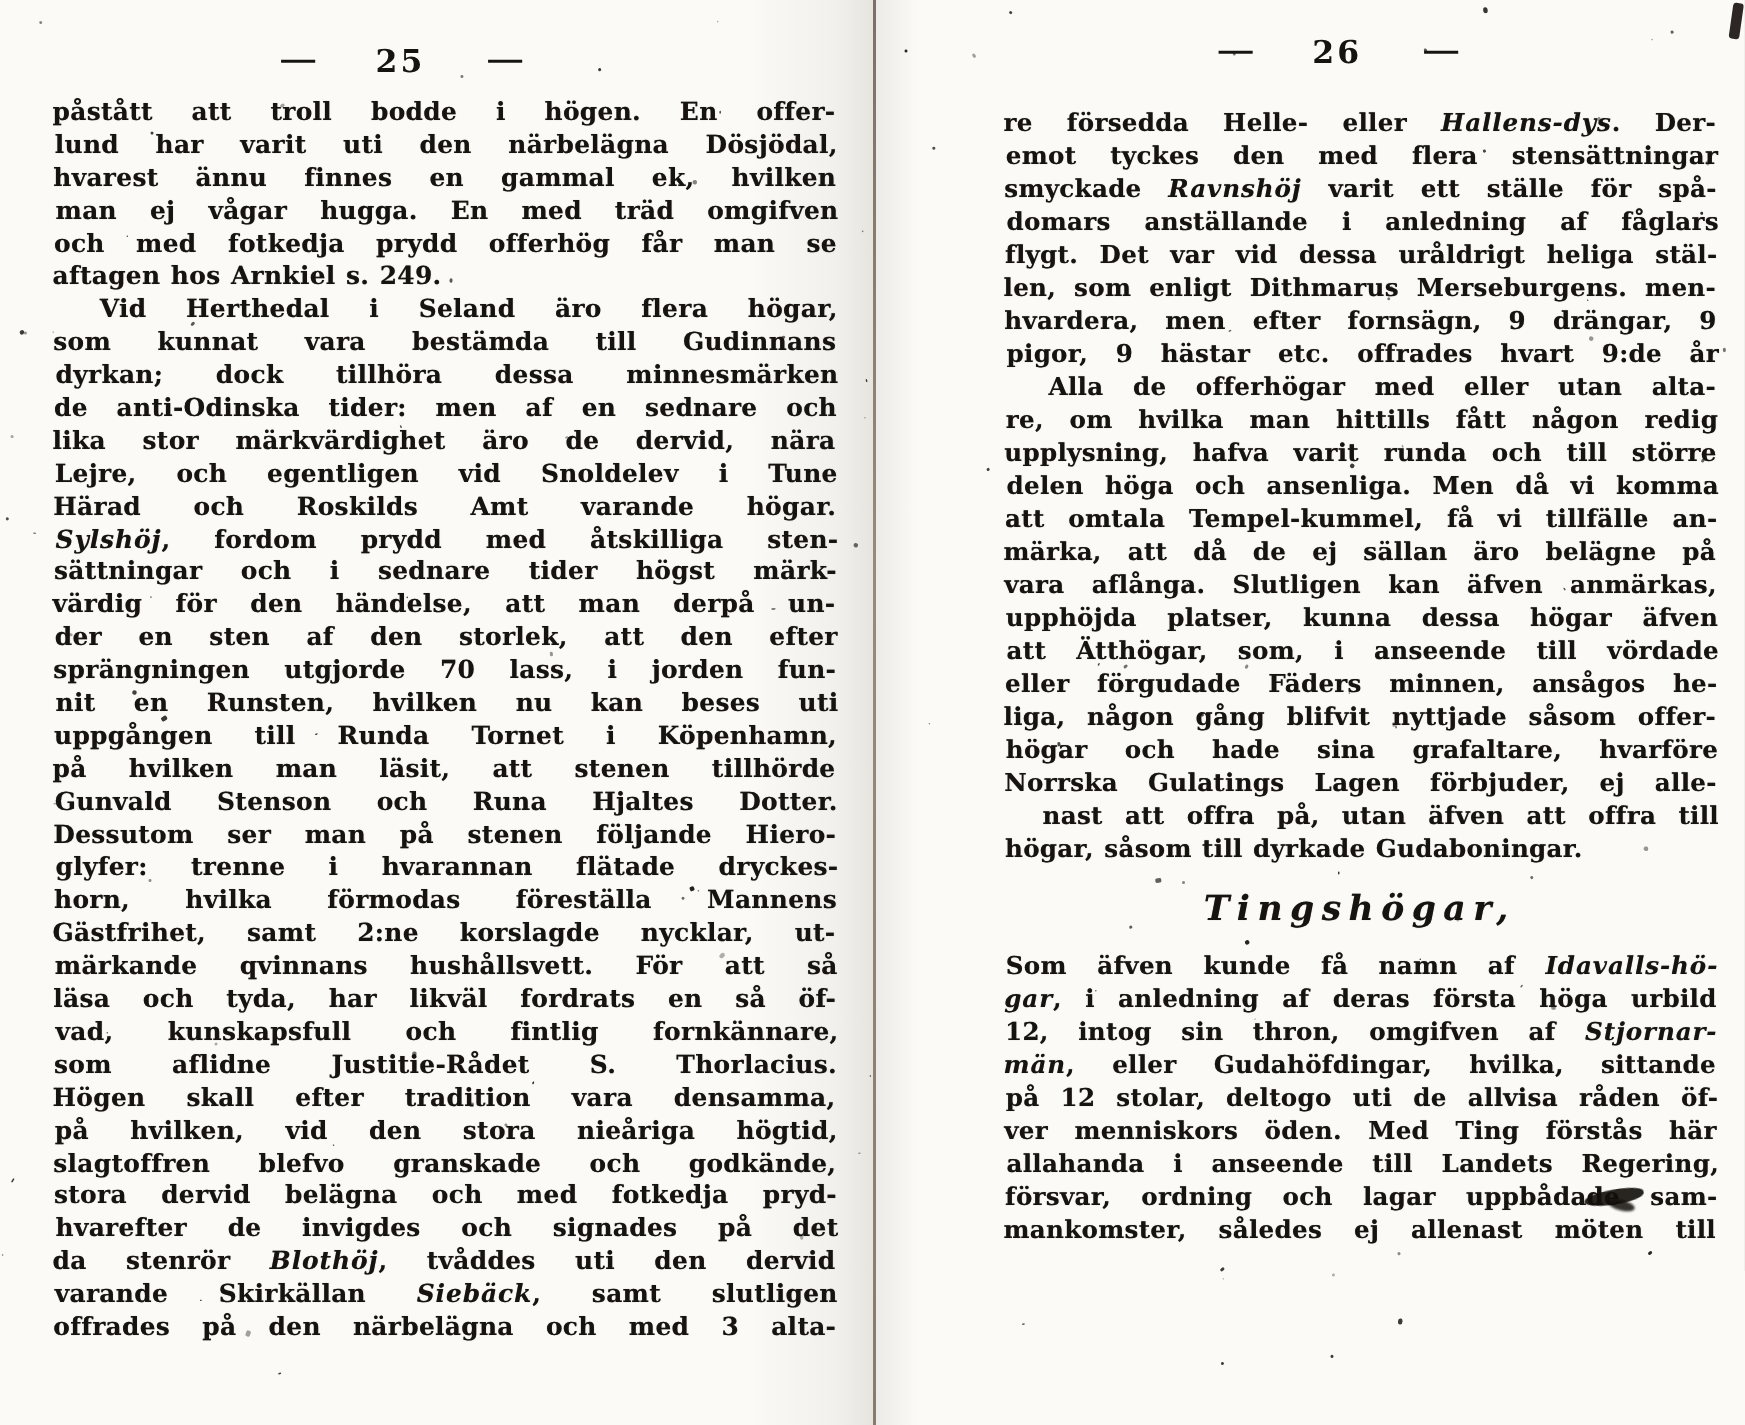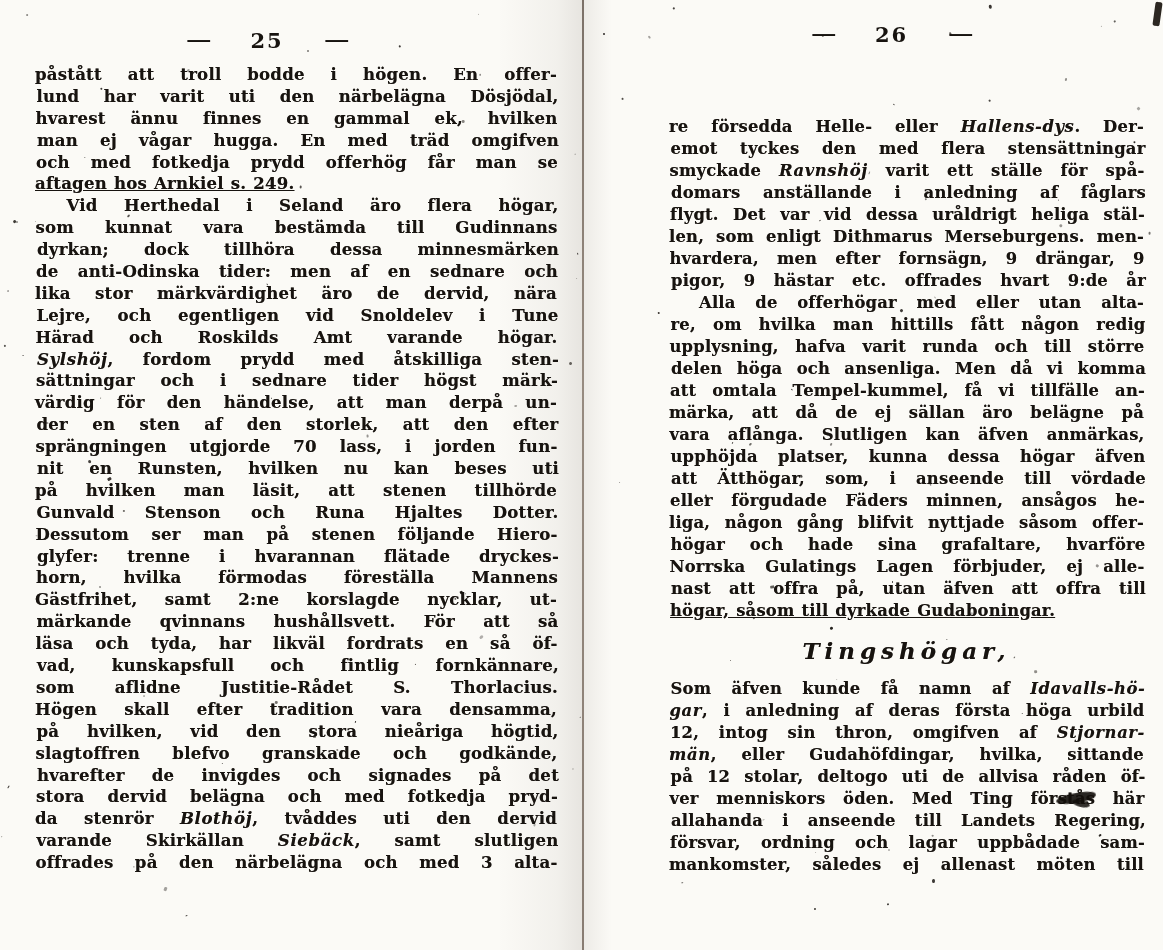--- a/index.html
+++ b/index.html
@@ -34,21 +34,21 @@
   .line{
     text-align:justify;text-align-last:justify;
     font-weight:700;
     word-spacing:0.06em;letter-spacing:0.2px;
     text-shadow:0 0 0.5px rgba(23,19,15,0.55);
     white-space:normal;
   }
   .page-left  .line{height:21.9px;line-height:21.9px;font-size:16.6px;}
   .page-right .line{height:22px;line-height:22px;font-size:16.4px;}
   .line.indent{padding-left:30px;}
-  .line.end{text-align:left;text-align-last:left;text-decoration:underline;}
+  .line.end{text-align:left;text-align-last:left;}
   .line i{font-style:italic;letter-spacing:0.6px;}
   .page-right .line.heading{
     height:34px;line-height:34px;margin-top:12px;margin-bottom:10px;
     font-size:23px;font-style:italic;letter-spacing:5px;
     text-align:center;text-align-last:center;font-weight:700;
   }
 
   
   #noise span{position:absolute;background:#17130f;pointer-events:none;}
   .ink-blot{position:absolute;left:1056px;top:793px;width:40px;height:10px;background:#120e0a;
@@ -86,70 +86,71 @@
         <div class="line" style="transform: translateX(0px);"><span>de anti-Odinska tider: men af en sednare och</span></div>
         <div class="line" style="transform: translateX(-1px);"><span>lika stor märkvärdighet äro de dervid, nära</span></div>
         <div class="line" style="transform: translateX(0.5px);"><span>Lejre, och egentligen vid Snoldelev i Tune</span></div>
         <div class="line" style="transform: translateX(-0.5px);"><span>Härad och Roskilds Amt varande högar.</span></div>
         <div class="line" style="transform: translateX(1px);"><i>Sylshöj</i><span>, fordom prydd med åtskilliga sten-</span></div>
         <div class="line" style="transform: translateX(0px);"><span>sättningar och i sednare tider högst märk-</span></div>
         <div class="line" style="transform: translateX(-1px);"><span>värdig för den händelse, att man derpå un-</span></div>
         <div class="line" style="transform: translateX(0.5px);"><span>der en sten af den storlek, att den efter</span></div>
         <div class="line" style="transform: translateX(-0.5px);"><span>sprängningen utgjorde 70 lass, i jorden fun-</span></div>
         <div class="line" style="transform: translateX(1px);"><span>nit en Runsten, hvilken nu kan beses uti</span></div>
+        <div class="line" style="transform: translateX(0px);"><span>uppgången till Runda Tornet i Köpenhamn,</span></div>
         <div class="line" style="transform: translateX(-1px);"><span>på hvilken man läsit, att stenen tillhörde</span></div>
         <div class="line" style="transform: translateX(0.5px);"><span>Gunvald Stenson och Runa Hjaltes Dotter.</span></div>
         <div class="line" style="transform: translateX(-0.5px);"><span>Dessutom ser man på stenen följande Hiero-</span></div>
         <div class="line" style="transform: translateX(1px);"><span>glyfer: trenne i hvarannan flätade dryckes-</span></div>
         <div class="line" style="transform: translateX(0px);"><span>horn, hvilka förmodas föreställa Mannens</span></div>
         <div class="line" style="transform: translateX(-1px);"><span>Gästfrihet, samt 2:ne korslagde nycklar, ut-</span></div>
         <div class="line" style="transform: translateX(0.5px);"><span>märkande qvinnans hushållsvett. För att så</span></div>
         <div class="line" style="transform: translateX(-0.5px);"><span>läsa och tyda, har likväl fordrats en så öf-</span></div>
         <div class="line" style="transform: translateX(1px);"><span>vad, kunskapsfull och fintlig fornkännare,</span></div>
         <div class="line" style="transform: translateX(0px);"><span>som aflidne Justitie-Rådet S. Thorlacius.</span></div>
         <div class="line" style="transform: translateX(-1px);"><span>Högen skall efter tradition vara densamma,</span></div>
         <div class="line" style="transform: translateX(0.5px);"><span>på hvilken, vid den stora nieåriga högtid,</span></div>
         <div class="line" style="transform: translateX(-0.5px);"><span>slagtoffren blefvo granskade och godkände,</span></div>
+        <div class="line" style="transform: translateX(0px);"><span>stora dervid belägna och med fotkedja pryd-</span></div>
         <div class="line" style="transform: translateX(1px);"><span>hvarefter de invigdes och signades på det</span></div>
-        <div class="line" style="transform: translateX(0px);"><span>stora dervid belägna och med fotkedja pryd-</span></div>
         <div class="line" style="transform: translateX(-1px);"><span>da stenrör </span><i>Blothöj</i><span>, tvåddes uti den dervid</span></div>
         <div class="line" style="transform: translateX(0.5px);"><span>varande Skirkällan </span><i>Siebäck</i><span>, samt slutligen</span></div>
         <div class="line" style="transform: translateX(-0.5px);"><span>offrades på den närbelägna och med 3 alta-</span></div>
       </div>
   </section>
 
   <section class="page page-right">
     <div class="pagehead">
       <span class="dash">—</span>
       <span class="pagenum">26</span>
       <span class="dash">—</span>
     </div>
     <div class="textblock">
-        <div class="line" style="transform: translateX(-1px); margin-top: 45px;"><span>re försedda Helle- eller </span><i>Hallens-dys</i><span>. Der-</span></div>
+        <div class="line" style="transform: translateX(-1px);"><span>re försedda Helle- eller </span><i>Hallens-dys</i><span>. Der-</span></div>
         <div class="line" style="transform: translateX(0.5px);"><span>emot tyckes den med flera stensättningar</span></div>
         <div class="line" style="transform: translateX(-0.5px);"><span>smyckade </span><i>Ravnshöj</i><span> varit ett ställe för spå-</span></div>
         <div class="line" style="transform: translateX(1px);"><span>domars anställande i anledning af fåglars</span></div>
         <div class="line" style="transform: translateX(0px);"><span>flygt. Det var vid dessa uråldrigt heliga stäl-</span></div>
         <div class="line" style="transform: translateX(-1px);"><span>len, som enligt Dithmarus Merseburgens. men-</span></div>
         <div class="line" style="transform: translateX(-0.5px);"><span>hvardera, men efter fornsägn, 9 drängar, 9</span></div>
         <div class="line" style="transform: translateX(1px);"><span>pigor, 9 hästar etc. offrades hvart 9:de år</span></div>
         <div class="line indent" style="transform: translateX(-1px);"><span>Alla de offerhögar med eller utan alta-</span></div>
         <div class="line" style="transform: translateX(0.5px);"><span>re, om hvilka man hittills fått någon redig</span></div>
         <div class="line" style="transform: translateX(-0.5px);"><span>upplysning, hafva varit runda och till större</span></div>
         <div class="line" style="transform: translateX(1px);"><span>delen höga och ansenliga. Men då vi komma</span></div>
         <div class="line" style="transform: translateX(0px);"><span>att omtala Tempel-kummel, få vi tillfälle an-</span></div>
         <div class="line" style="transform: translateX(-1px);"><span>märka, att då de ej sällan äro belägne på</span></div>
         <div class="line" style="transform: translateX(-0.5px);"><span>vara aflånga. Slutligen kan äfven anmärkas,</span></div>
         <div class="line" style="transform: translateX(0.5px);"><span>upphöjda platser, kunna dessa högar äfven</span></div>
         <div class="line" style="transform: translateX(1px);"><span>att Ätthögar, som, i anseende till vördade</span></div>
         <div class="line" style="transform: translateX(0px);"><span>eller förgudade Fäders minnen, ansågos he-</span></div>
         <div class="line" style="transform: translateX(-1px);"><span>liga, någon gång blifvit nyttjade såsom offer-</span></div>
         <div class="line" style="transform: translateX(0.5px);"><span>högar och hade sina grafaltare, hvarföre</span></div>
         <div class="line" style="transform: translateX(-0.5px);"><span>Norrska Gulatings Lagen förbjuder, ej alle-</span></div>
-        <div class="line" style="transform: translateX(1px);"><span>nast att offra på, utan äfven att offra till</span></div>
+        <div class="line" style="transform: translateX(1px); margin-left: 24px;"><span>nast att offra på, utan äfven att offra till</span></div>
         <div class="line end" style="transform: translateX(0px);"><span>högar, såsom till dyrkade Gudaboningar.</span></div>
         <div class="line heading" style="transform: translateX(-1px);"><span>Tingshögar,</span></div>
         <div class="line" style="transform: translateX(0.5px);"><span>Som äfven kunde få namn af </span><i>Idavalls-hö-</i></div>
         <div class="line" style="transform: translateX(-0.5px);"><i>gar</i><span>, i anledning af deras första höga urbild</span></div>
         <div class="line" style="transform: translateX(0px);"><span>12, intog sin thron, omgifven af </span><i>Stjornar-</i></div>
         <div class="line" style="transform: translateX(-1px);"><i>män</i><span>, eller Gudahöfdingar, hvilka, sittande</span></div>
         <div class="line" style="transform: translateX(0.5px);"><span>på 12 stolar, deltogo uti de allvisa råden öf-</span></div>
         <div class="line" style="transform: translateX(-0.5px);"><span>ver menniskors öden. Med Ting förstås här</span></div>
         <div class="line" style="transform: translateX(1px);"><span>allahanda i anseende till Landets Regering,</span></div>
         <div class="line" style="transform: translateX(0px);"><span>försvar, ordning och lagar uppbådade sam-</span></div>

